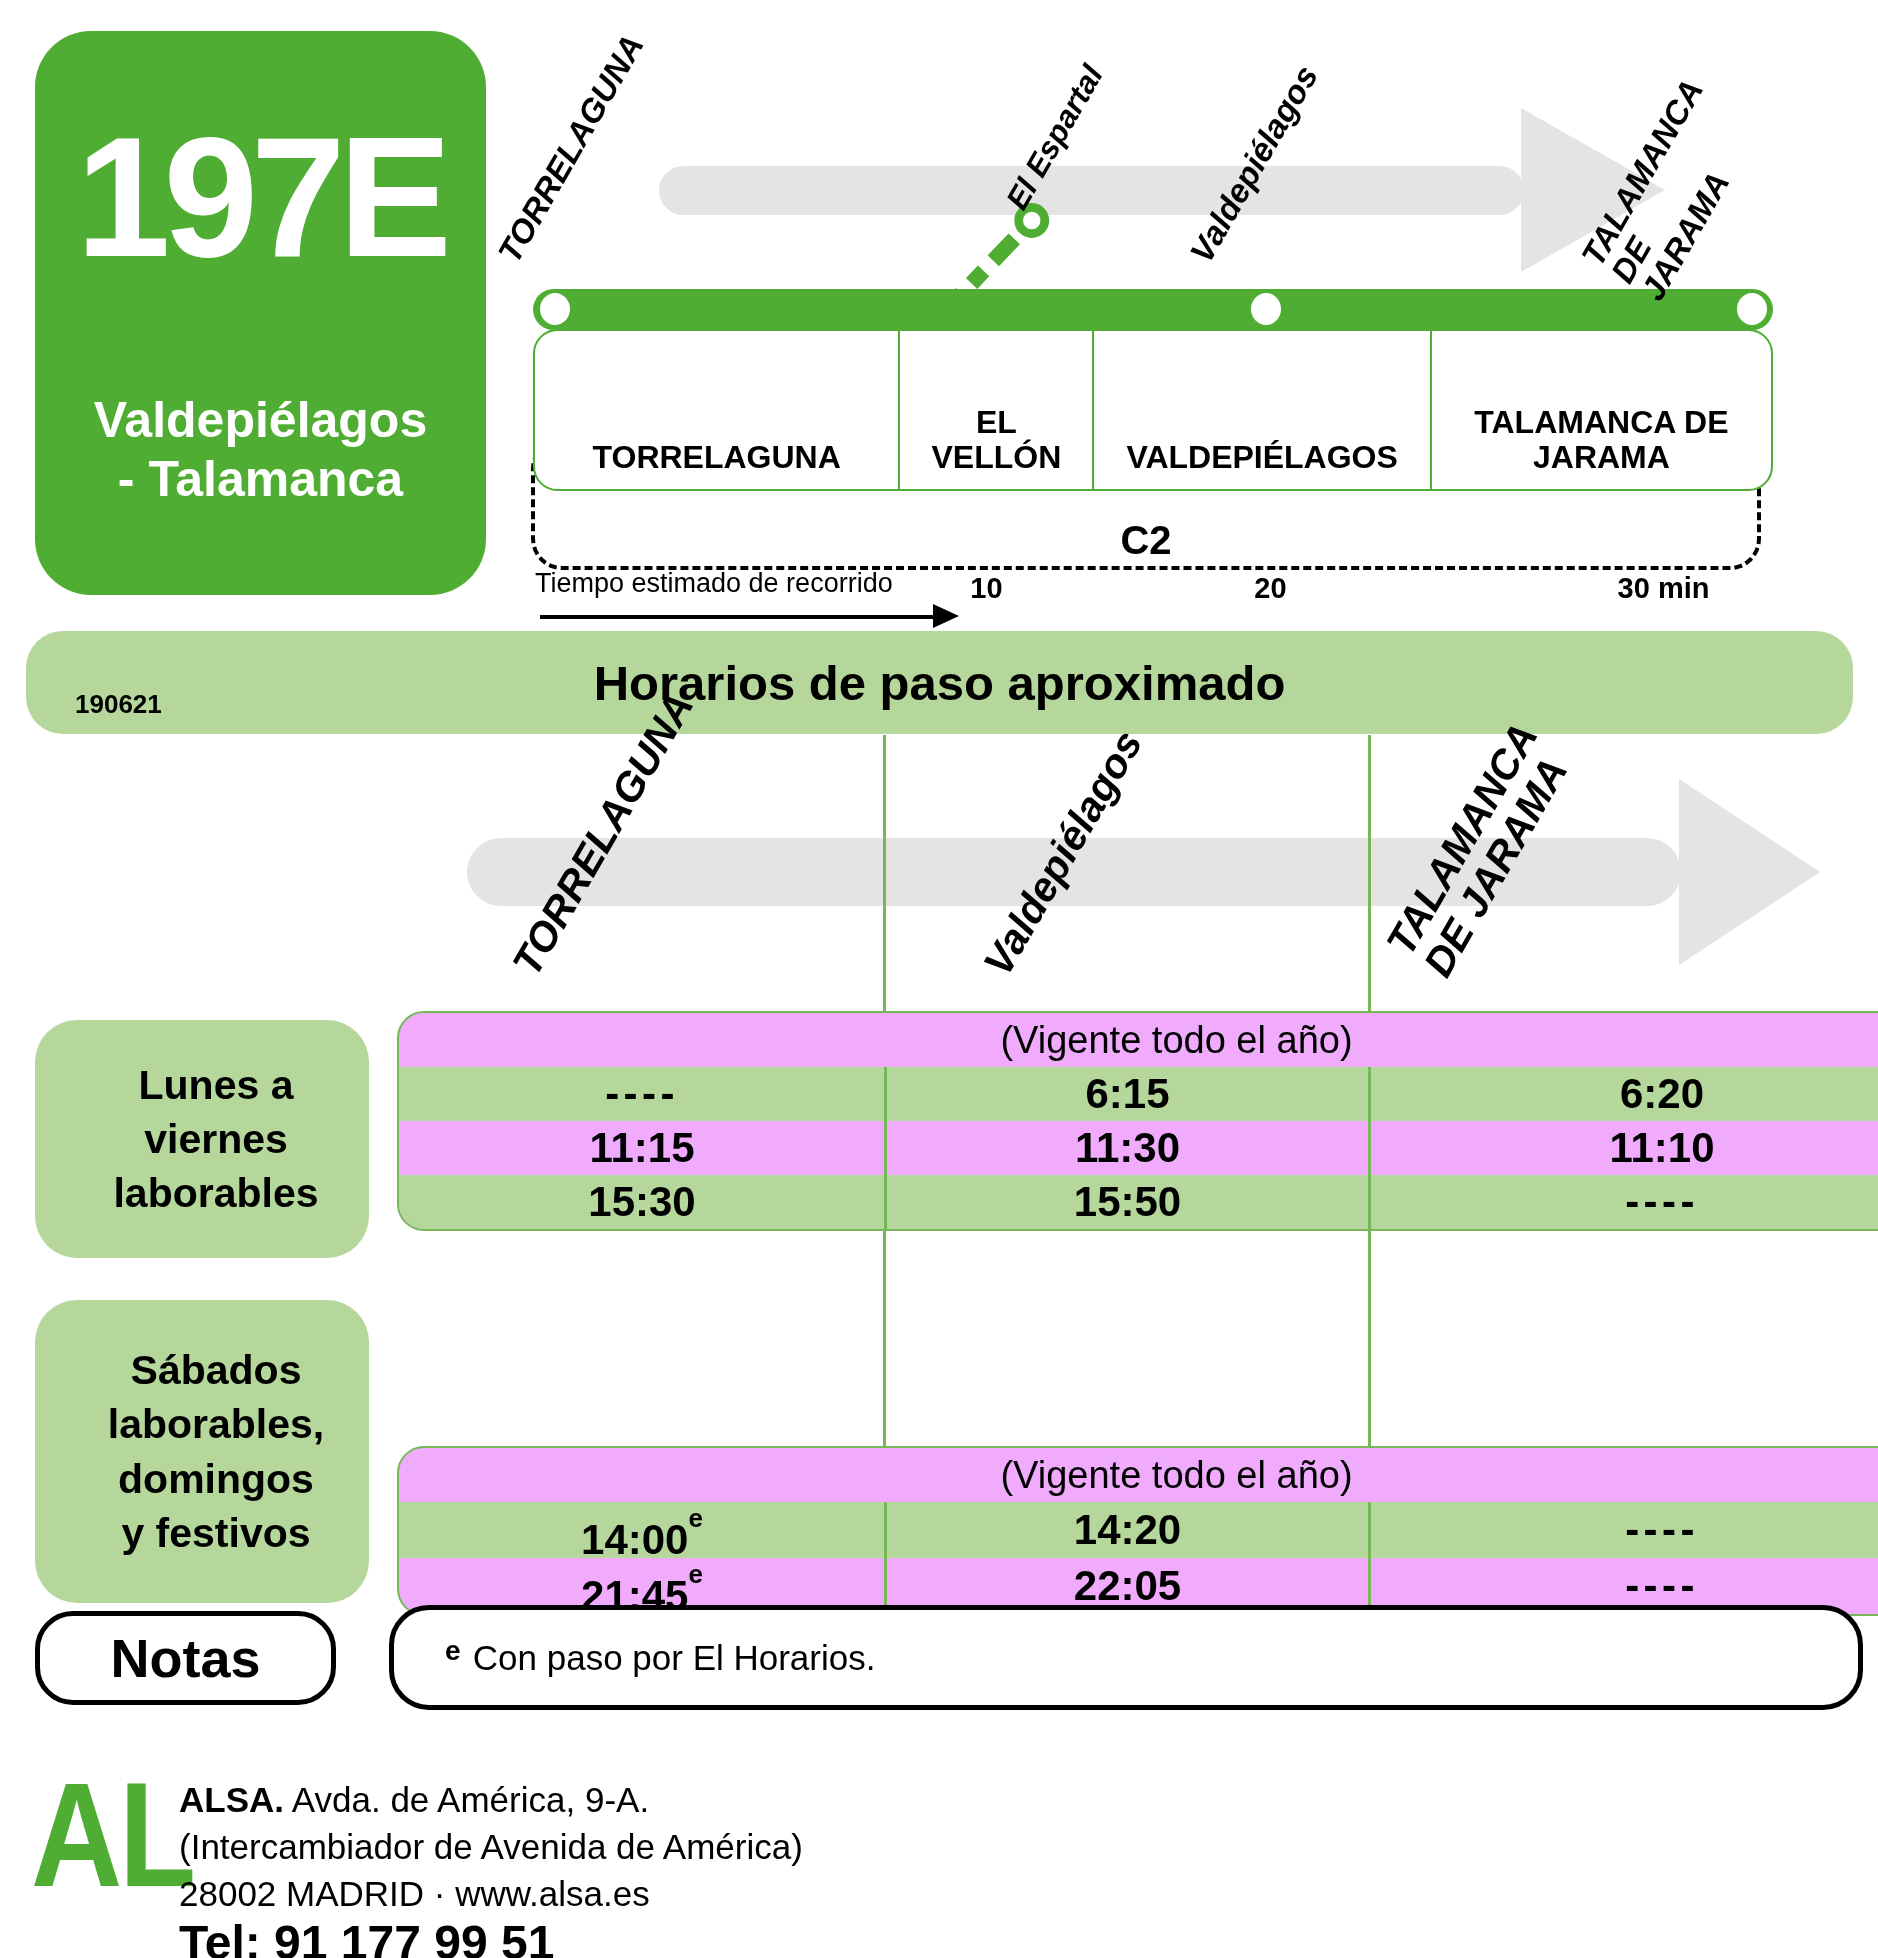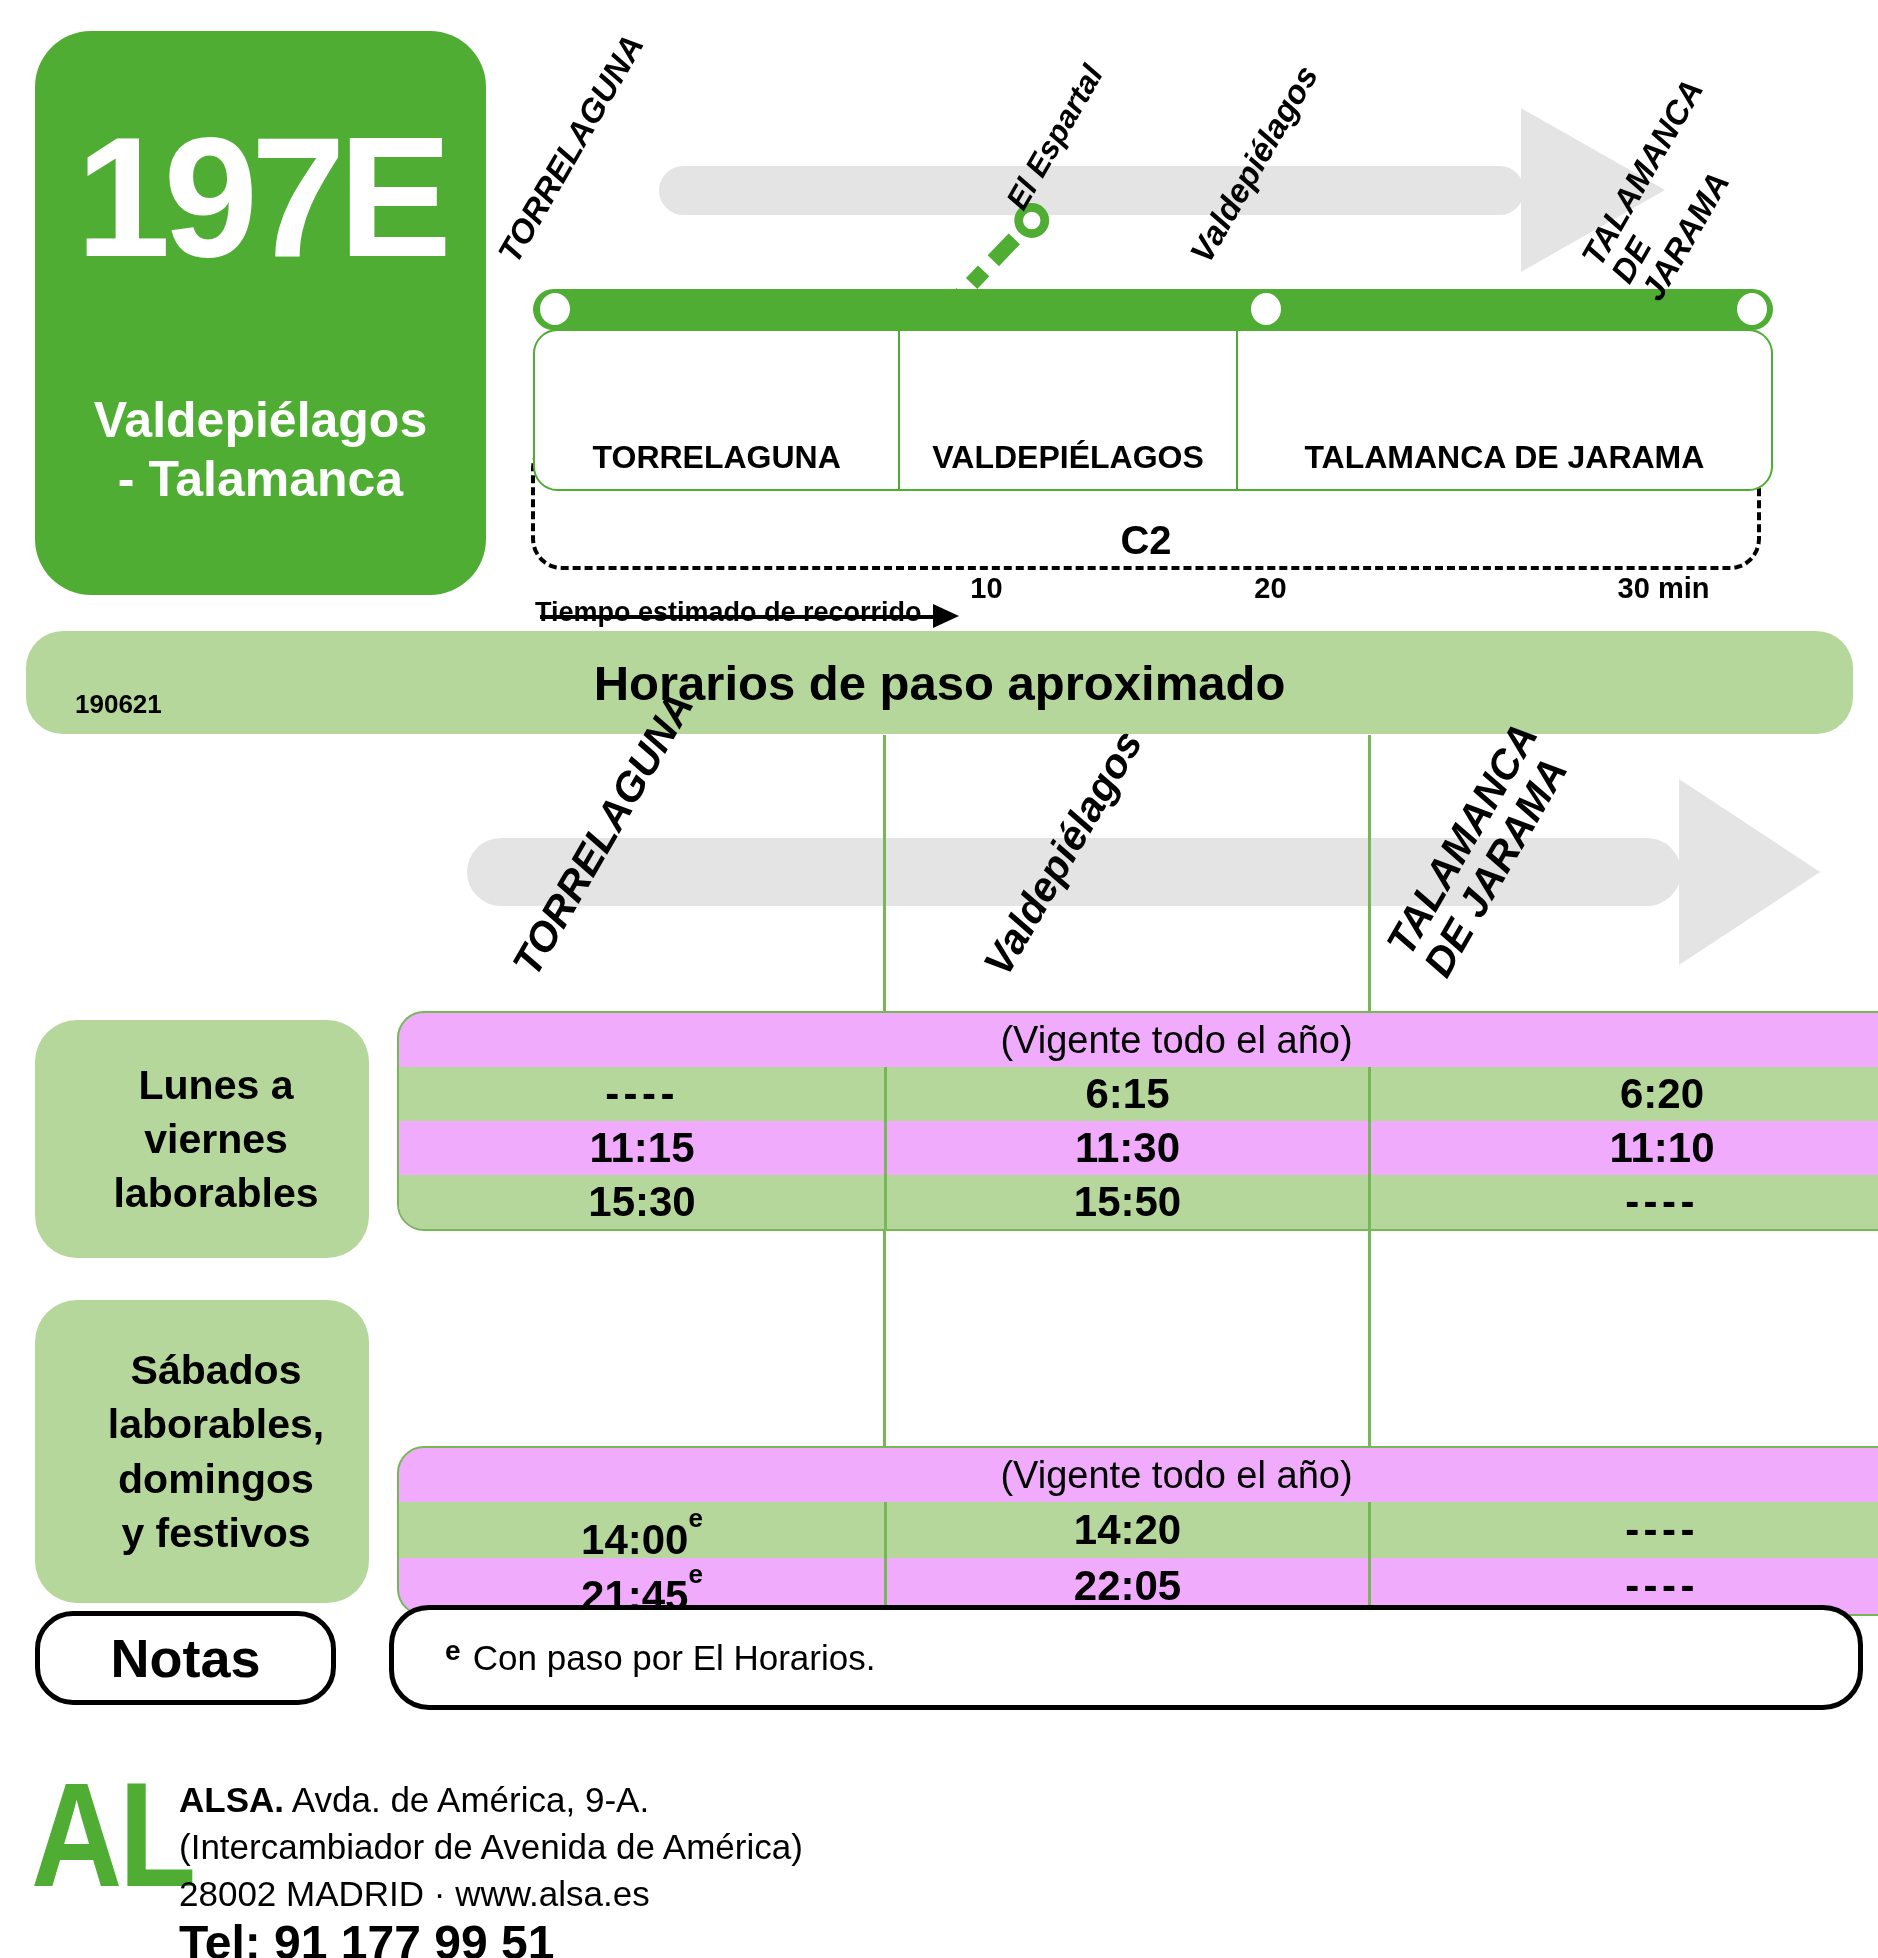--- a/index.html
+++ b/index.html
@@ -31,21 +31,21 @@
   .dot.d1{left:7px;} .dot.d2{left:718px;} .dot.d3{left:1204px;}
   .d-stations{position:absolute;left:533px;top:329px;width:1240px;height:162px;background:#fff;
     border:2.6px solid var(--green);border-radius:24.5px;display:flex;z-index:2;box-sizing:border-box;}
   .d-cell{display:flex;align-items:flex-end;justify-content:center;text-align:center;font-weight:bold;
     font-size:32px;line-height:1.1;padding:0 8.7px 14px 8.7px;box-sizing:border-box;}
   .d-cell+.d-cell{border-left:2.6px solid var(--green);}
   .d-cell.c1{width:29.4%;} .d-cell.c2{width:15.7%;} .d-cell.c3{width:27.3%;} .d-cell.c4{flex:1;}
   .d-c2box{position:absolute;left:531px;top:437px;width:1230px;height:133px;border:4.4px dashed #000;
     border-radius:31px;z-index:0;box-sizing:border-box;}
   .d-c2box span{position:absolute;left:0;right:0;bottom:3.5px;text-align:center;font-weight:bold;font-size:40px;}
-  .d-tiempo{position:absolute;left:535px;top:568px;font-weight:bold;font-size:27px;z-index:2;margin-top:29px;}
+  .d-tiempo{position:absolute;left:535px;top:568px;font-weight:normal;font-size:27px;z-index:2;}
   .d-tline{position:absolute;left:540px;top:615px;width:393px;height:4.4px;background:#000;z-index:2;}
   .d-thead{position:absolute;left:933px;top:604px;width:0;height:0;border-left:26px solid #000;
     border-top:12.2px solid transparent;border-bottom:12.2px solid transparent;z-index:2;}
   .d-t{position:absolute;top:572px;text-align:center;font-weight:bold;font-size:29px;z-index:2;}
   .d-t.t10{left:943px;width:87px;} .d-t.t20{left:1227px;width:87px;} .d-t.t30{left:1572px;width:183px;}
   .branch{position:absolute;left:908px;top:188px;z-index:2;}
   
   .rot{position:absolute;font-style:italic;font-weight:bold;line-height:1.04;white-space:pre-line;
     transform:rotate(-60deg);transform-origin:0 100%;z-index:4;}
   .d-rot{font-size:33px;}
@@ -136,20 +136,21 @@
     <span class="dot d2"></span>
     <span class="dot d3"></span>
   </div>
 
   <div class="d-c2box">
     <span>C2</span>
   </div>
 
   <div class="d-stations">
     <div class="d-cell c1">TORRELAGUNA</div>
+    <div class="d-cell c2">EL VELLÓN</div>
     <div class="d-cell c3">VALDEPIÉLAGOS</div>
     <div class="d-cell c4">TALAMANCA DE JARAMA</div>
   </div>
 
   <div class="d-tiempo">Tiempo estimado de recorrido</div>
   <div class="d-tline"></div>
   <div class="d-thead"></div>
   <div class="d-t t10">10</div>
   <div class="d-t t20">20</div>
   <div class="d-t t30">30 min</div>

